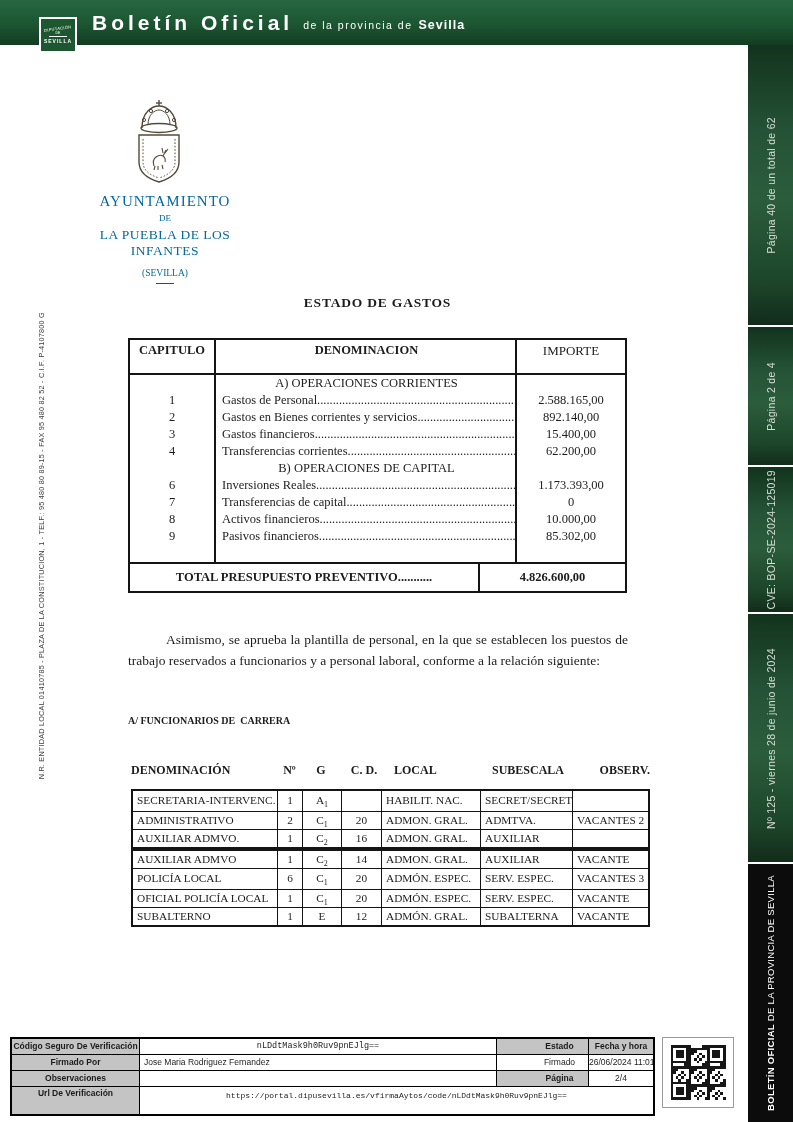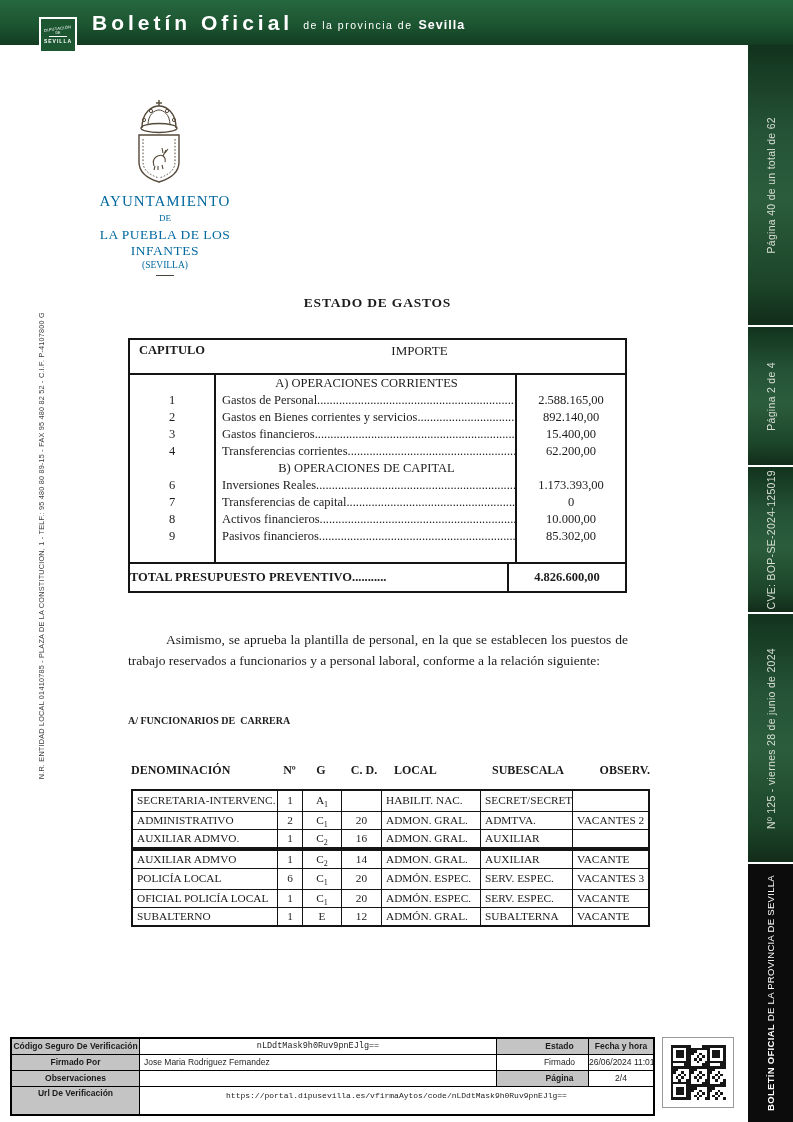--- a/index.html
+++ b/index.html
@@ -42,41 +42,41 @@
   .left-vtext span{writing-mode:vertical-rl;transform:rotate(180deg);
                    font-family:"Liberation Sans",sans-serif;font-size:7.3px;color:#3d3d3d;
                    letter-spacing:.2px;white-space:nowrap;}
 
   
   .crest{position:absolute;left:120px;top:98px;}
   .muni{position:absolute;left:65px;top:193px;width:200px;text-align:center;color:#0369a1;}
   .muni-l1{font-size:15px;letter-spacing:1px;}
   .muni-l2{font-size:9px;margin-top:3px;}
   .muni-l3{font-size:13.5px;letter-spacing:.5px;margin-top:4px;}
-  .muni-l4{font-size:9.5px;margin-top:1px;}
+  .muni-l4{font-size:9.5px;margin-top:9px;}
   .muni-dash{width:18px;border-top:1.5px solid #4a453c;margin:5px auto 0;}
 
   
   .gastos-title{position:absolute;left:128px;top:295px;width:499px;text-align:center;
                 font-weight:bold;font-size:13.5px;letter-spacing:.8px;}
   .t1-table{position:absolute;left:128px;top:338px;width:499px;border:2px solid #141414;
             box-sizing:border-box;font-size:12.5px;}
   .t1-row{display:flex;}
   .c-cap{width:84px;flex:none;text-align:center;}
   .c-den{width:303px;flex:none;border-left:2px solid #141414;border-right:2px solid #141414;
          padding:0 4px 0 6px;box-sizing:border-box;overflow:hidden;white-space:nowrap;}
   .c-imp{width:104px;flex:1;text-align:center;}
   .t1-head{border-bottom:2px solid #141414;font-weight:bold;}
   .t1-head>div{padding-top:3px;height:33px;box-sizing:border-box;}
   .t1-head .c-imp{font-weight:normal;font-size:13px;}
   .t1-body .t1-row{height:17px;line-height:17px;}
   .t1-body .sechead .c-den{text-align:center;}
   .t1-spacer{height:11px;}
   .t1-total{display:flex;border-top:2px solid #141414;height:27px;line-height:27px;font-weight:bold;}
-  .tot-label{width:379px;flex:none;text-align:left;border-right:2px solid #141414;box-sizing:border-box;}
+  .tot-label{width:350px;flex:none;text-align:center;border-right:2px solid #141414;box-sizing:border-box;}
   .tot-val{flex:1;text-align:center;}
 
   
   .para{position:absolute;left:128px;top:630px;width:500px;font-size:13.5px;line-height:1.55;
         text-align:justify;text-indent:38px;}
   .h-func{position:absolute;left:128px;top:715px;font-weight:bold;font-size:10px;white-space:pre;}
 
   
   .t2-headers{position:absolute;left:131px;top:763px;width:519px;display:flex;
               font-weight:bold;font-size:12px;}
@@ -205,20 +205,21 @@
     <div class="muni-l3">LA PUEBLA DE LOS INFANTES</div>
     <div class="muni-l4">(SEVILLA)</div>
     <div class="muni-dash"></div>
   </div>
 
   <div class="gastos-title">ESTADO DE GASTOS</div>
 
   <div class="t1-table">
     <div class="t1-row t1-head">
       <div class="c-cap">CAPITULO</div>
+      <div class="c-den" style="text-align:center">DENOMINACION</div>
       <div class="c-imp">IMPORTE</div>
     </div>
     <div class="t1-body">
       <div class="t1-row sechead">
         <div class="c-cap"></div>
           <div class="c-den">A) OPERACIONES CORRIENTES</div>
           <div class="c-imp"></div>
       </div>
       <div class="t1-row">
         <div class="c-cap">1</div>

